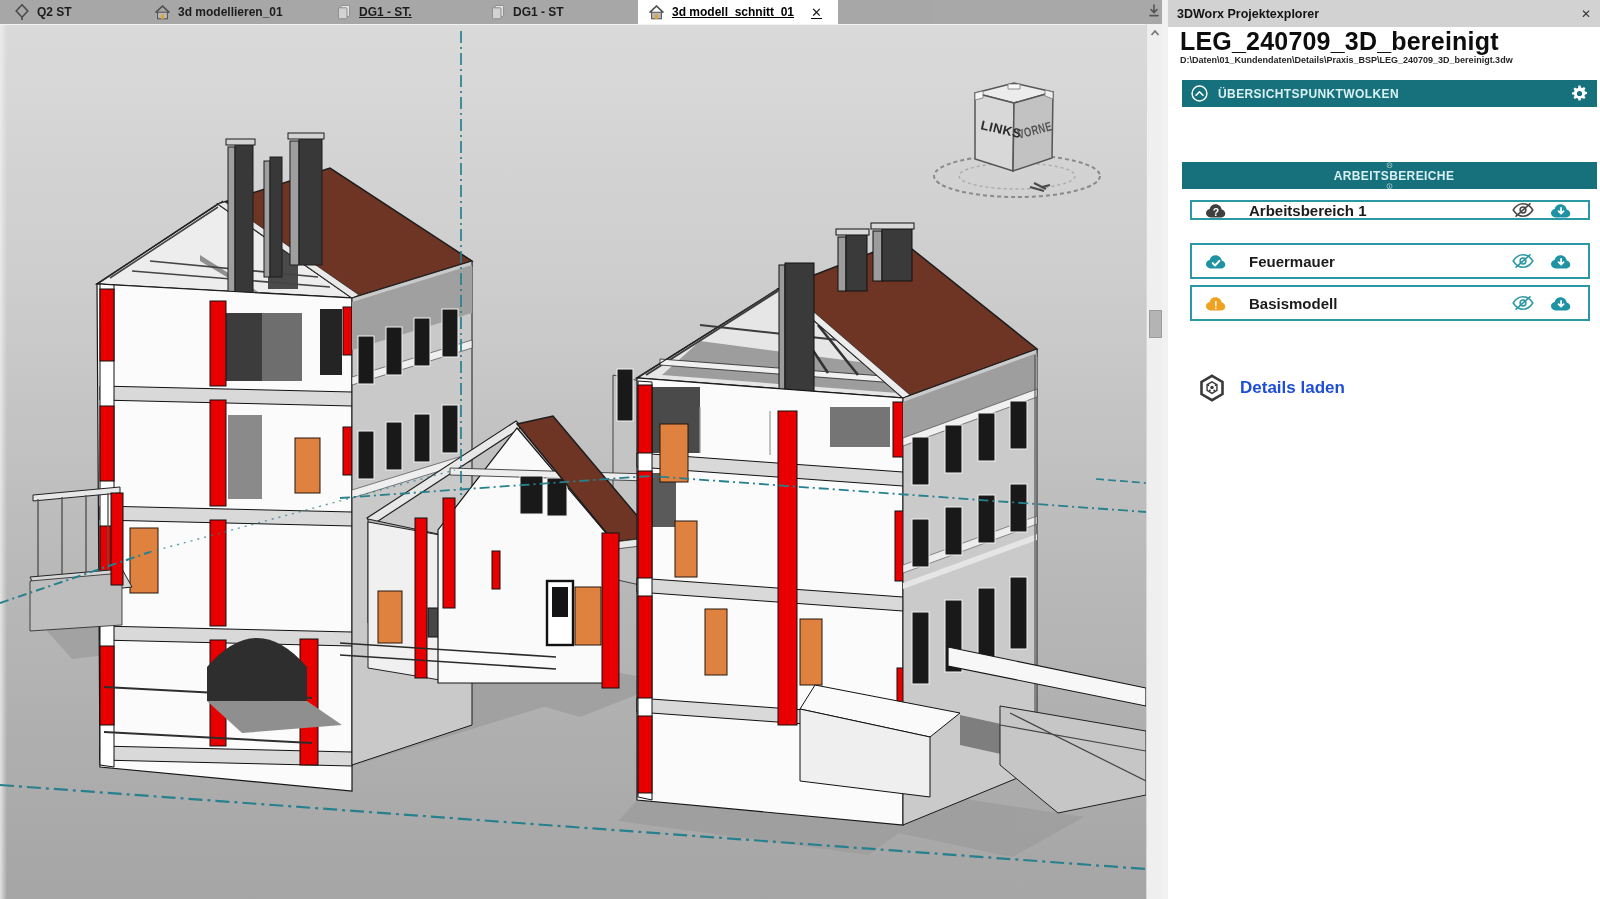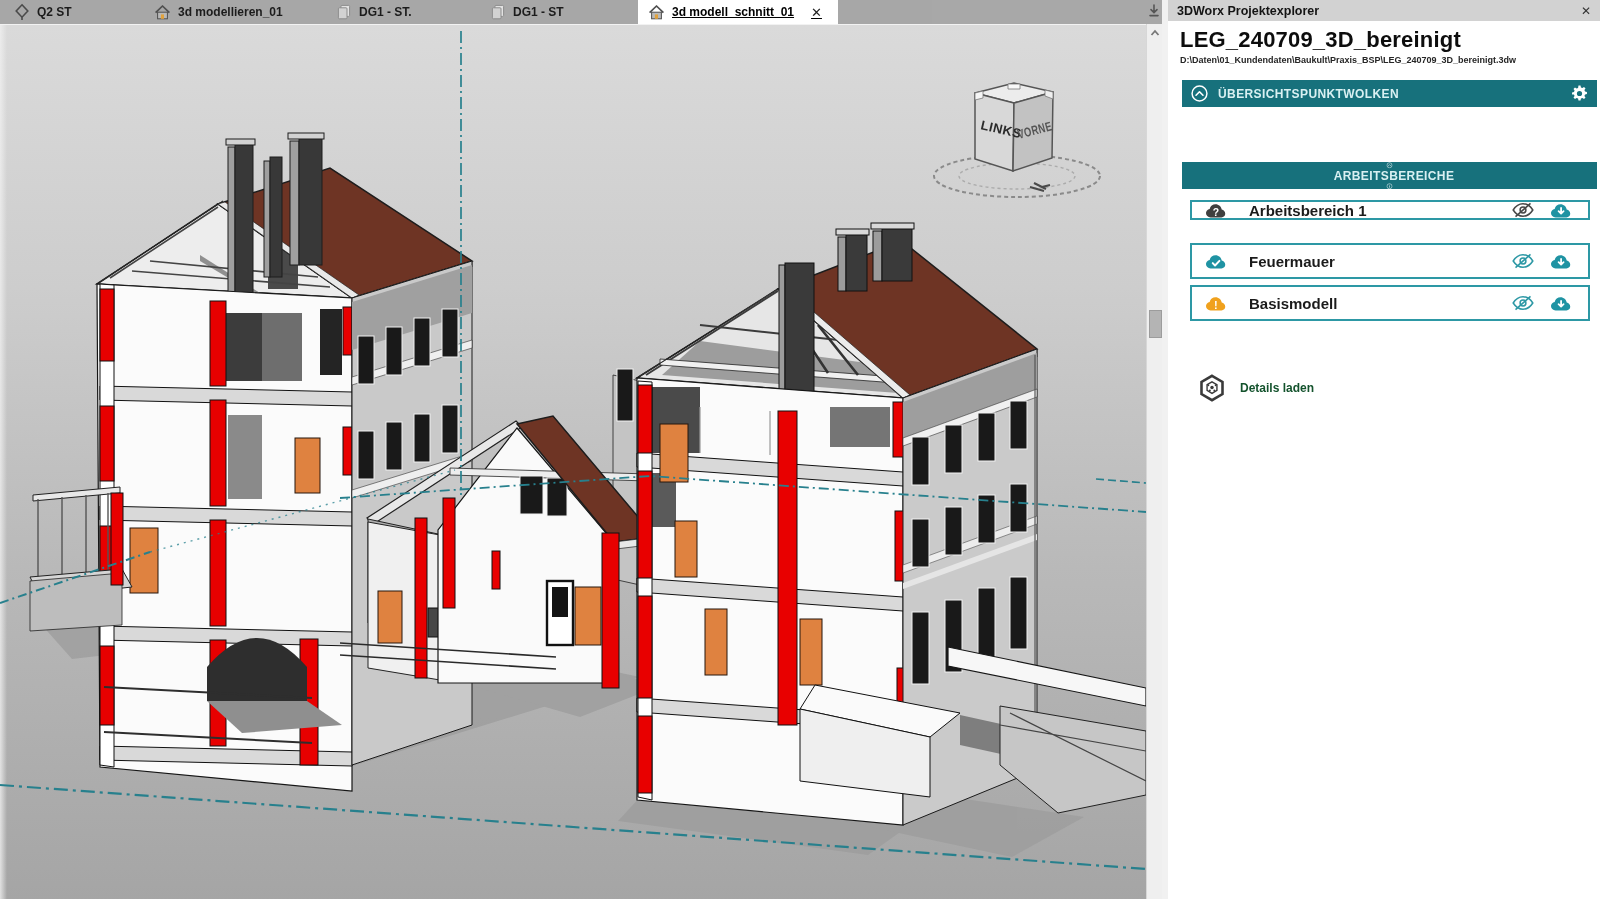--- a/index.html
+++ b/index.html
@@ -25,46 +25,46 @@
 
   
   .vscroll{position:absolute;left:1146px;top:24px;width:16px;height:875px;background:#efefef;border-left:1px solid #d7d7d7;}
   .vscroll .arrow{position:absolute;left:2px;top:3px;width:12px;height:12px;}
   .vscroll .thumb{position:absolute;left:2px;top:286px;width:11px;height:26px;background:#b4b4b4;border:1px solid #9c9c9c;}
 
   .divider{position:absolute;left:1162px;top:0;width:6px;height:899px;background:#f1f1f1;border-right:1px solid #c9c9c9;}
 
   
   .panel{position:absolute;left:1168px;top:0;width:432px;height:899px;background:#ffffff;}
-  .panel-titlebar{position:absolute;left:0;top:0;width:432px;height:21px;background:#d2d2d2;
+  .panel-titlebar{position:absolute;left:0;top:0;width:432px;height:27px;background:#d2d2d2;
       display:flex;align-items:center;justify-content:space-between;padding:0 9px;box-sizing:border-box;}
   .panel-titlebar .t{font-size:12.5px;font-weight:700;color:#141414;}
   .panel-titlebar .x{font-size:12px;color:#333;font-weight:700;}
-  .proj-title{position:absolute;left:12px;top:27px;font-size:22px;font-weight:700;color:#0d0d0d;letter-spacing:.2px;}
+  .proj-title{position:absolute;left:12px;top:27px;font-size:25px;font-weight:700;color:#0d0d0d;letter-spacing:.2px;}
   .proj-path{position:absolute;left:12px;top:55px;font-size:9px;font-weight:700;color:#262626;}
 
   .sec{position:absolute;left:14px;width:415px;height:27px;background:var(--accent-teal);
        display:flex;align-items:center;color:#eaf6f7;box-sizing:border-box;padding:0 8px;}
   .sec .lbl{font-size:12px;font-weight:700;letter-spacing:.4px;margin-left:9px;color:#d9f0f2;}
   .sec .spacer{flex:1;}
   .sec1{top:80px;} .sec2{top:162px;flex-direction:column;} .sec3{top:337px;}
 
   .row{position:absolute;left:22px;width:400px;background:#fff;border:2px solid var(--row-border-teal);
        box-sizing:border-box;display:flex;align-items:center;padding:0 12px;gap:4px;}
   .row .lbl{font-size:15px;font-weight:700;color:#1b1b1b;margin-left:16px;}
   .row .spacer{flex:1;}
   .row .tail{display:flex;align-items:center;gap:14px;padding-right:2px;}
   .row1{top:117px;height:38px;} .row2{top:200px;height:20px;} .row3{top:243px;height:36px;} .row4{top:285px;height:36px;}
 
   .st-question{color:#3f3f3f;} .st-check{color:var(--icon-teal);} .st-warning{color:var(--warn-orange);}
   .eye-dark{color:#474747;} .eye-teal{color:var(--row-border-teal);}
   .dl{color:var(--icon-teal);}
 
   .details{position:absolute;left:29px;top:373px;display:flex;align-items:center;gap:13px;}
-  .details .lbl{font-size:12px;font-weight:700;color:#14532d;}
+  .details .lbl{font-size:17px;font-weight:700;color:#1d4ed8;}
   .hexcol{color:#3a3a3a;}
 
   
   .f-red{fill:var(--cut-red);stroke:#101010;stroke-width:1;}
   .f-roof{fill:var(--roof-brown);stroke:#1d1d1d;stroke-width:1.5;}
   .f-door{fill:var(--door-orange);stroke:#26160c;stroke-width:1;}
   .guide{stroke:var(--guide-teal);fill:none;}
   .win{fill:#191919;stroke:#f2f2f2;stroke-width:1;}
 </style>
 </head>
@@ -138,21 +138,21 @@
           <use href="#ic-diamond"></use>
         </svg>
       <span>Q2 ST</span>
     </div>
     <div class="tab" style="left:144px;">
       <svg class="ictab" width="17" height="16">
           <use href="#ic-home"></use>
         </svg>
       <span>3d modellieren_01</span>
     </div>
-    <div class="tab" style="left:326px;">
+    <div class="tab" style="left:326px;text-decoration:underline;">
       <svg class="ictab" width="16" height="16">
           <use href="#ic-pages"></use>
         </svg>
       <span>DG1 - ST.</span>
     </div>
     <div class="tab" style="left:480px;">
       <svg class="ictab" width="16" height="16">
           <use href="#ic-pages"></use>
         </svg>
       <span>DG1 - ST</span>
@@ -419,21 +419,21 @@
 
   <div class="divider"></div>
 
   <div class="panel">
     <div class="panel-titlebar">
       <span class="t">3DWorx Projektexplorer</span>
       <span class="x">✕</span>
     </div>
 
     <div class="proj-title">LEG_240709_3D_bereinigt</div>
-    <div class="proj-path">D:\Daten\01_Kundendaten\Baukult\Praxis_BSP\LEG_240709_3D_bereinigt.3dw</div>
+    <div class="proj-path">D:\Daten\01_Kundendaten\Details\Praxis_BSP\LEG_240709_3D_bereinigt.3dw</div>
 
     <div class="sec sec1">
       <svg width="19" height="19" viewBox="0 0 22 22" style="color:#fff">
           <use href="#ic-chevron-circle"></use>
         </svg>
       <span class="lbl">ÜBERSICHTSPUNKTWOLKEN</span>
       <span class="spacer"></span>
       <svg width="19" height="19" viewBox="0 0 24 24" style="color:#fff">
           <use href="#ic-gear"></use>
         </svg>

